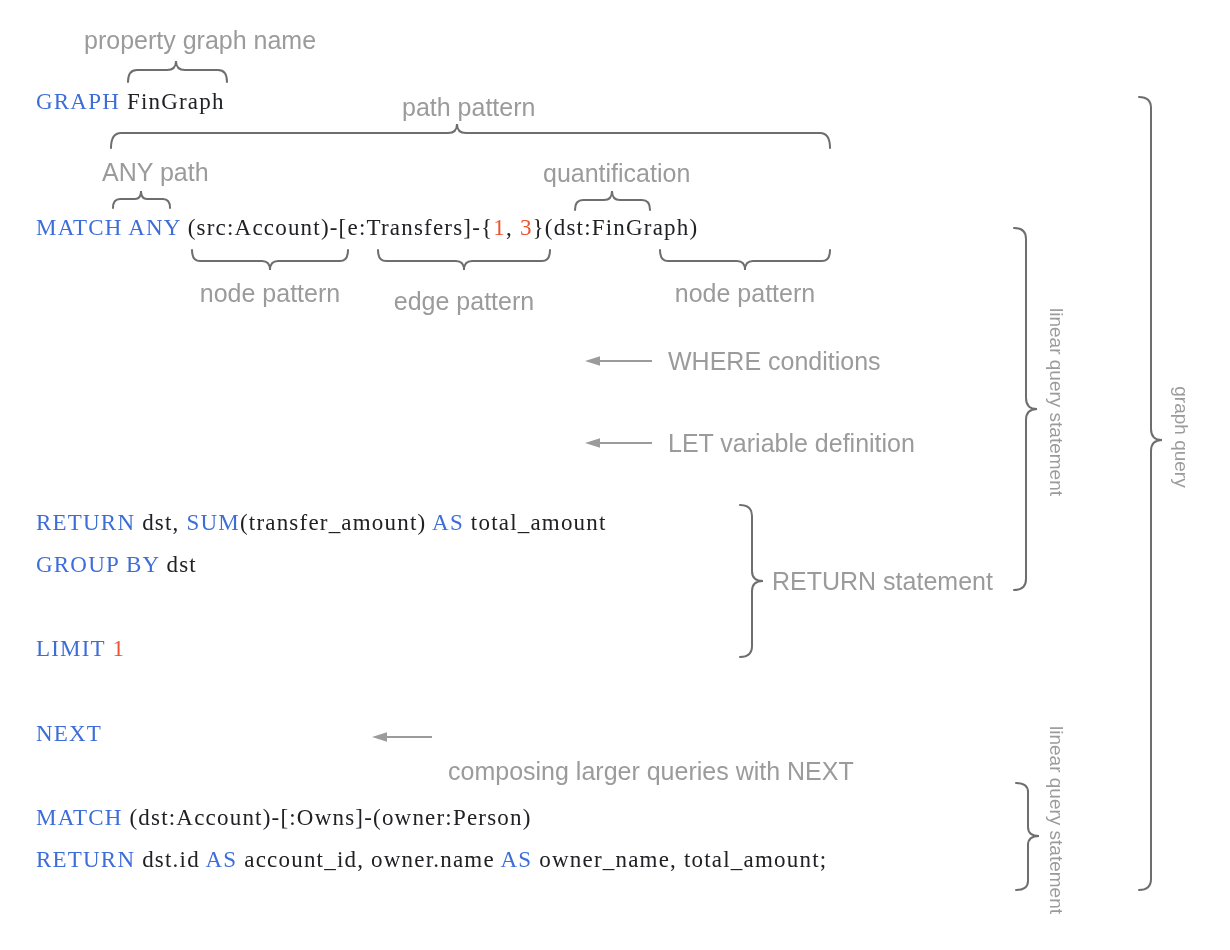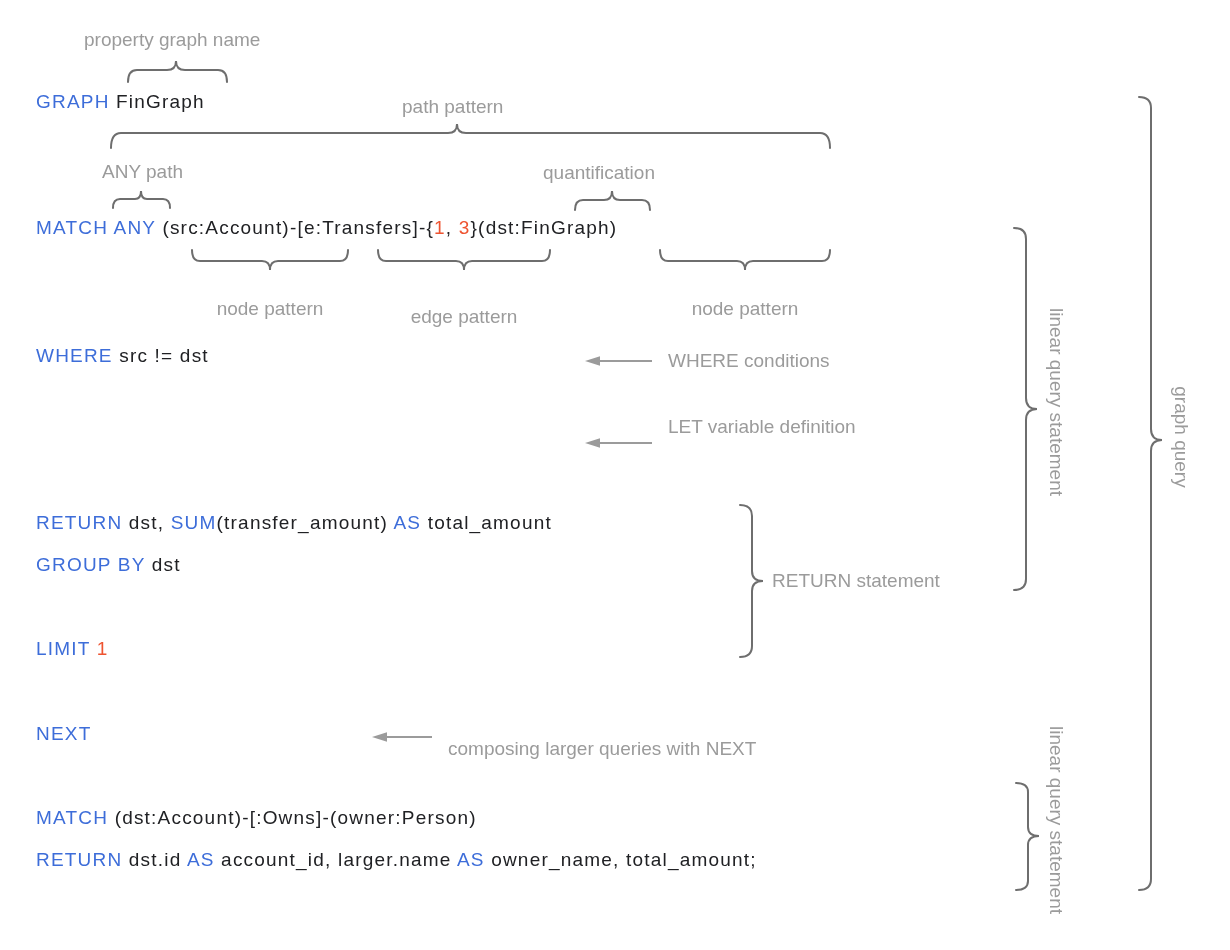--- a/index.html
+++ b/index.html
@@ -1,24 +1,24 @@
 <!DOCTYPE html>
 <html style="--background: #FFFFFF; --keyword: #3D6DD9; --number: #EE5330; --code: #202124; --annotation: #9B9B9B; --brace: #6E6E6E;"><head>
 <meta charset="utf-8">
 <style>
   html,body{margin:0;padding:0;background:#ffffff;}
   #stage{position:relative;width:1230px;height:950px;background:var(--background,#fff);overflow:hidden;
          font-family:"Liberation Sans",sans-serif;}
   .code-line{position:absolute;left:36px;white-space:pre;
-             font-family:Liberation Sans, sans-serif;
-             font-size:19px;line-height:26px;letter-spacing:1.2px;color:var(--code,#202124);}
+             font-family:Liberation Serif, serif;
+             font-size:23px;line-height:26px;letter-spacing:1.2px;color:var(--code,#202124);}
   .kw{color:var(--keyword,#3D6DD9);}
   .num{color:var(--number,#EE5330);}
-  .ann{position:absolute;font-size:19px;line-height:24px;color:var(--annotation,#9B9B9B);white-space:nowrap;text-align:center;}
-  .cx{transform:translateX(-50%);margin-top:16px;}
+  .ann{position:absolute;font-size:25px;line-height:24px;color:var(--annotation,#9B9B9B);white-space:nowrap;text-align:center;}
+  .cx{transform:translateX(-50%);}
   .vlabel{position:absolute;font-size:19px;color:var(--annotation,#9B9B9B);white-space:nowrap;
           transform:translate(-50%,-50%) rotate(90deg);}
   svg.overlay{position:absolute;left:0;top:0;pointer-events:none;}
   .brace{fill:none;stroke:var(--brace,#6E6E6E);stroke-width:2;stroke-linecap:round;}
   .arrow-line{stroke:var(--annotation,#9B9B9B);stroke-width:2;}
   .arrow-head{fill:var(--annotation,#9B9B9B);stroke:none;}
 </style>
 </head>
 <body>
 
@@ -51,44 +51,43 @@
     <g>
       <line class="arrow-line" x1="384" y1="737" x2="432" y2="737"></line>
       <polygon class="arrow-head" points="372,737 387,732.2 387,741.8"></polygon>
     </g>
   </svg>
 
   <div class="code-line" style="top:89px"><span class="kw">GRAPH </span><span>FinGraph</span></div>
 
   <div class="code-line" style="top:215px"><span class="kw">MATCH ANY </span><span>(src:Account)-[e:Transfers]-{</span><span class="num">1</span><span>, </span><span class="num">3</span><span>}(dst:FinGraph)</span></div>
 
-  <div class="code-line" style="top:343px"><span class="kw">WHERE </span><span>src != dst</span></div>
 
 
   <div class="code-line" style="top:510px"><span class="kw">RETURN </span><span>dst, </span><span class="kw">SUM</span><span>(transfer_amount) </span><span class="kw">AS</span><span> total_amount</span></div>
 
   <div class="code-line" style="top:552px"><span class="kw">GROUP BY </span><span>dst</span></div>
 
 
   <div class="code-line" style="top:636px"><span class="kw">LIMIT </span><span class="num">1</span></div>
 
   <div class="code-line" style="top:721px"><span class="kw">NEXT</span></div>
 
   <div class="code-line" style="top:805px"><span class="kw">MATCH </span><span>(dst:Account)-[:Owns]-(owner:Person)</span></div>
 
-  <div class="code-line" style="top:847px"><span class="kw">RETURN </span><span>dst.id </span><span class="kw">AS</span><span> account_id, larger.name </span><span class="kw">AS</span><span> owner_name, total_amount;</span></div>
+  <div class="code-line" style="top:847px"><span class="kw">RETURN </span><span>dst.id </span><span class="kw">AS</span><span> account_id, owner.name </span><span class="kw">AS</span><span> owner_name, total_amount;</span></div>
 
   <div class="ann" style="left:84px;top:28px">property graph name</div>
   <div class="ann" style="left:402px;top:95px">path pattern</div>
   <div class="ann" style="left:102px;top:160px">ANY path</div>
   <div class="ann" style="left:543px;top:161px">quantification</div>
   <div class="ann cx" style="left:270px;top:281px">node pattern</div>
   <div class="ann cx" style="left:464px;top:289px">edge pattern</div>
   <div class="ann cx" style="left:745px;top:281px">node pattern</div>
   <div class="ann" style="left:668px;top:349px">WHERE conditions</div>
-  <div class="ann" style="left:668px;top:415px">LET variable definition</div>
+  <div class="ann" style="left:668px;top:431px">LET variable definition</div>
   <div class="ann" style="left:772px;top:569px">RETURN statement</div>
-  <div class="ann" style="left:448px;top:737px">composing larger queries with NEXT</div>
+  <div class="ann" style="left:448px;top:759px">composing larger queries with NEXT</div>
   <div class="vlabel" style="left:1056px;top:402px">linear query statement</div>
   <div class="vlabel" style="left:1181px;top:437px">graph query</div>
   <div class="vlabel" style="left:1056px;top:820px">linear query statement</div>
 
 </div>
 
 </body></html>

